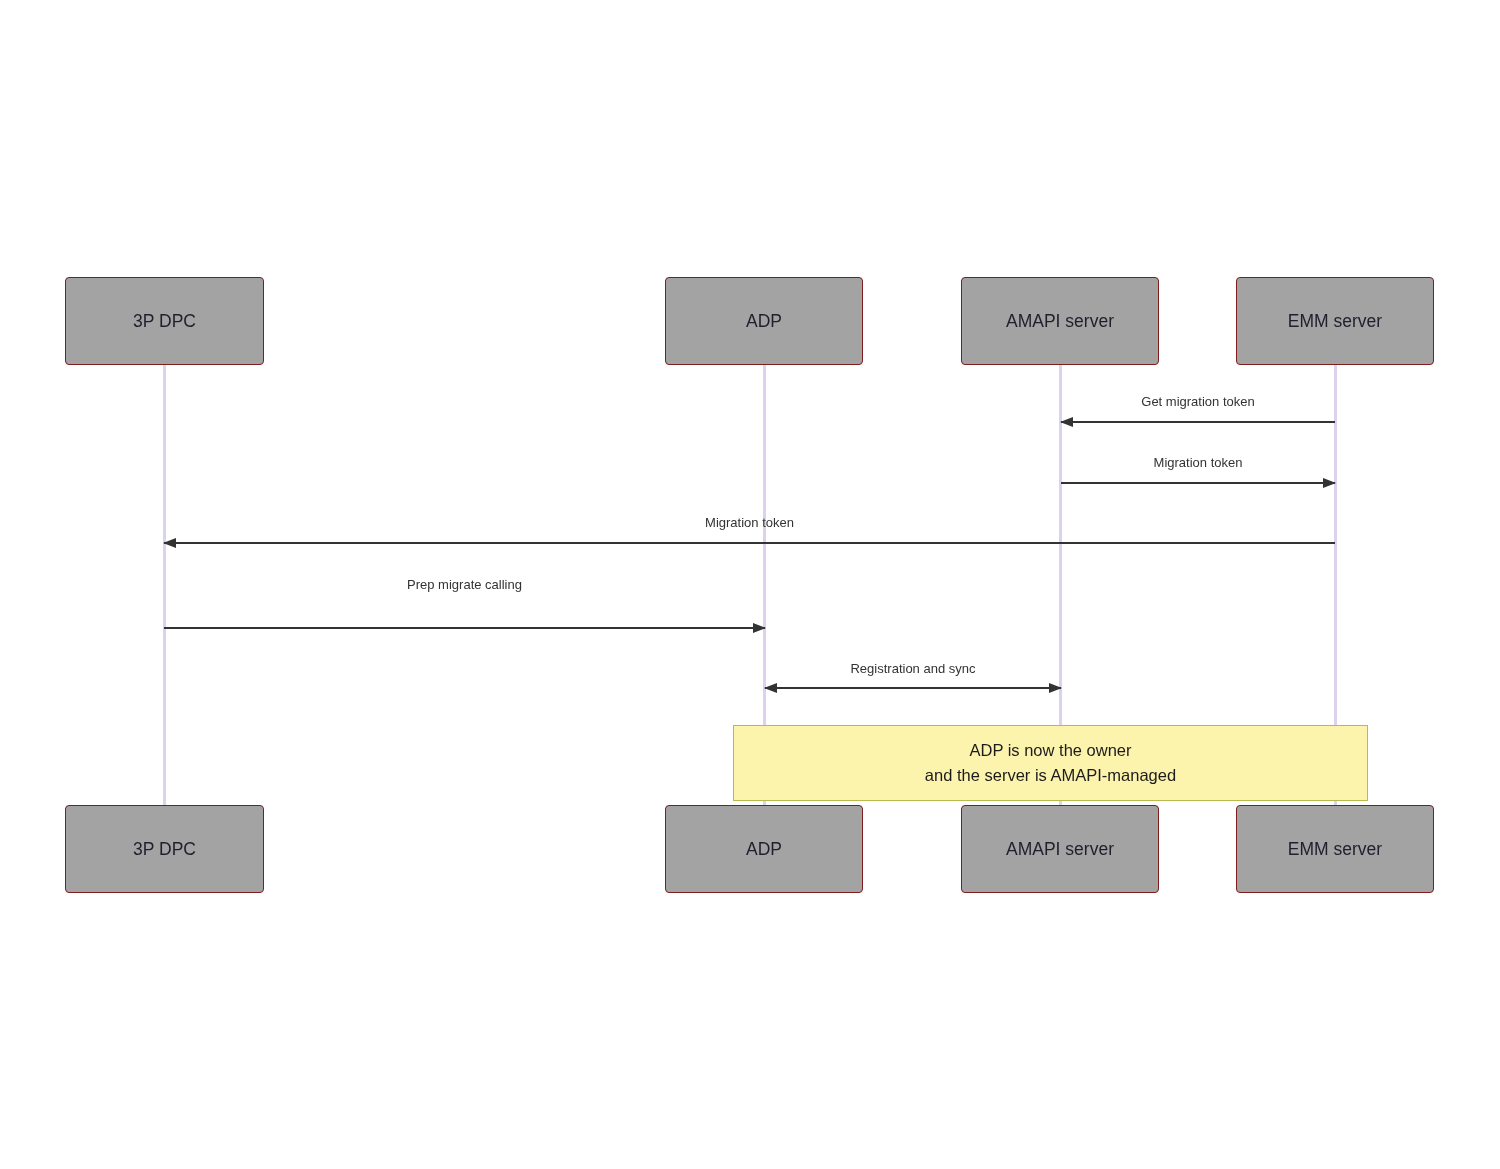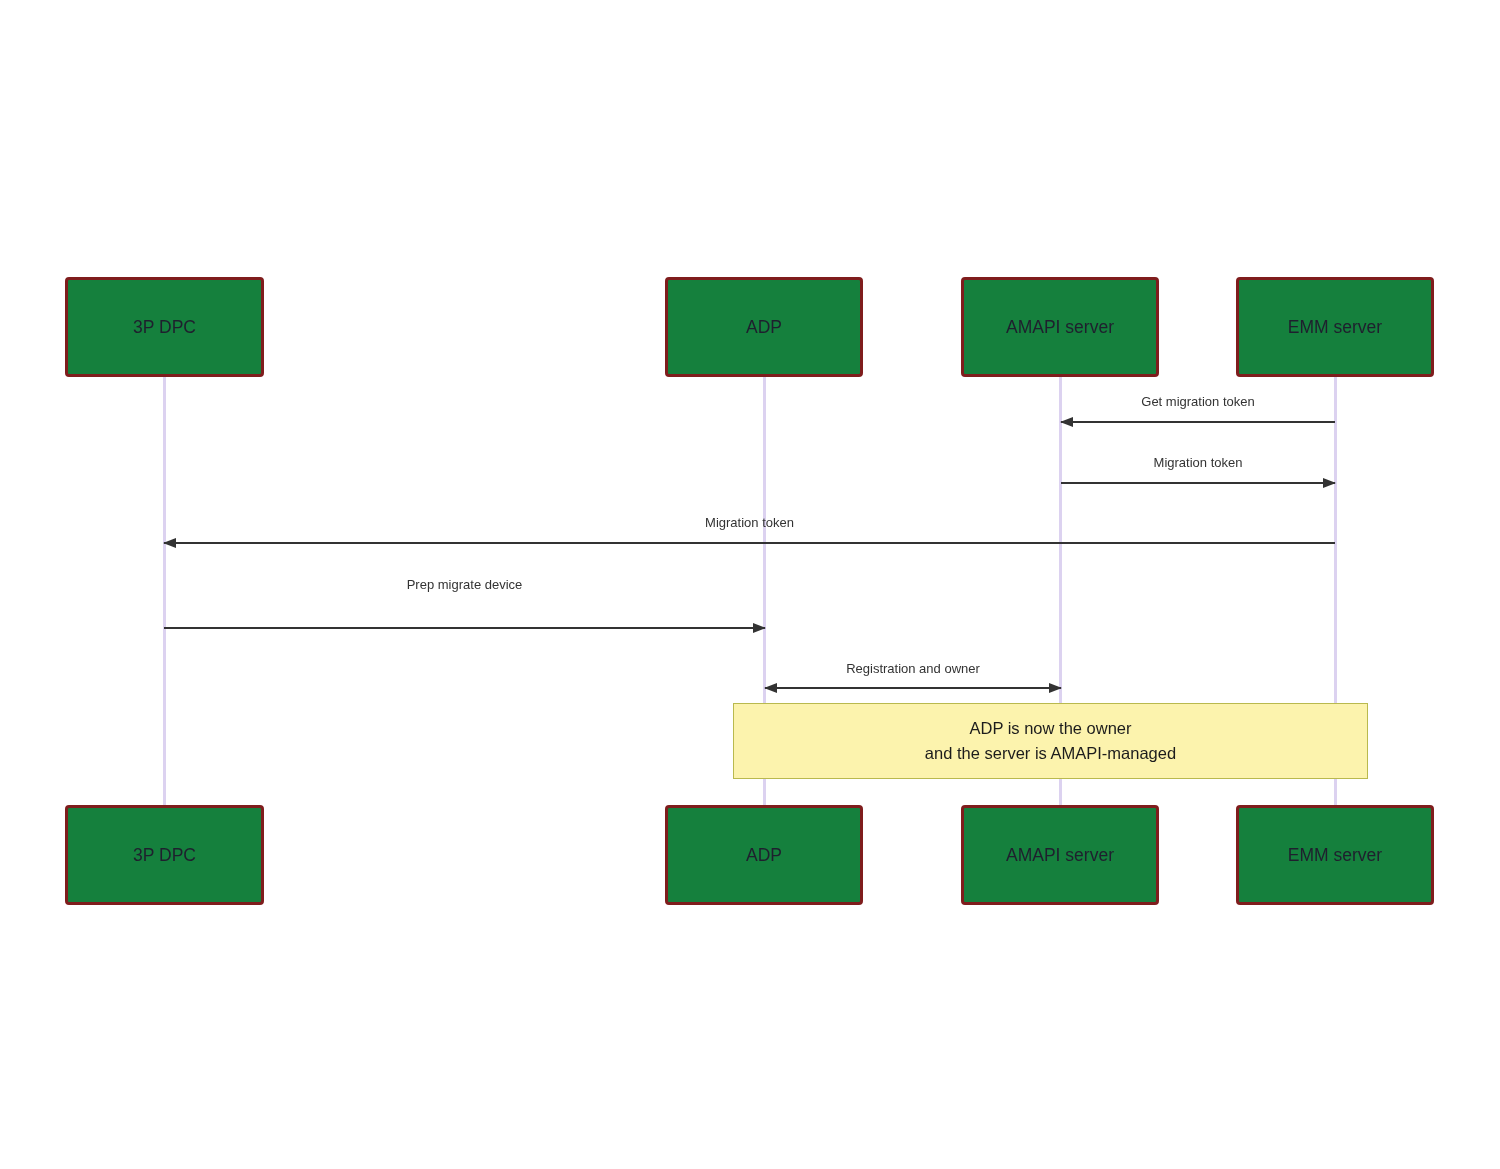--- a/index.html
+++ b/index.html
@@ -10,23 +10,23 @@
     font-family:"Liberation Sans","DejaVu Sans",sans-serif;
     overflow:hidden;
   }
   .lifeline{
     position:absolute;
     width:3px;
     background:#dcd2f0;
   }
   .actor-box{
     position:absolute;
-    width:198px;height:100px;
-    background:#15803d;
-    border:3px solid #7f1d1d;
+    width:198px;height:88px;
+    background:#a3a3a3;
+    border:1px solid #7f1d1d;
     border-radius:4px;
     display:flex;align-items:center;justify-content:center;
     font-size:17.5px;
     color:#1f1f2e;
     box-sizing:border-box;
   }
   .msg-label{
     position:absolute;
     text-align:center;
     font-size:13px;
@@ -43,21 +43,21 @@
     position:absolute;
     width:0;height:0;
     border-top:5px solid transparent;
     border-bottom:5px solid transparent;
     top:-4px;
   }
   .head.left{left:-1px;border-right:13px solid #333333;}
   .head.right{right:-1px;border-left:13px solid #333333;}
   .note-box{
     position:absolute;
-    left:733px;top:703px;
+    left:733px;top:725px;
     width:635px;height:76px;
     background:#fcf3ad;
     border:1px solid #b9b94e;
     box-sizing:border-box;
     display:flex;flex-direction:column;align-items:center;justify-content:center;
     font-size:16.5px;
     color:#1c1c1c;
     line-height:25px;
     text-align:center;
   }
@@ -101,28 +101,28 @@
   </div>
 
   <div class="msg-label" style="left:164px;top:511px;width:1171px;">
     <span>Migration token</span>
   </div>
   <div class="msg-line" style="left:164px;top:542px;width:1171px;">
     <span class="head left"></span>
   </div>
 
   <div class="msg-label" style="left:164px;top:573px;width:601px;">
-    <span>Prep migrate device</span>
+    <span>Prep migrate calling</span>
   </div>
   <div class="msg-line" style="left:164px;top:627px;width:601px;">
     <span class="head right"></span>
   </div>
 
   <div class="msg-label" style="left:765px;top:657px;width:296px;">
-    <span>Registration and owner</span>
+    <span>Registration and sync</span>
   </div>
   <div class="msg-line" style="left:765px;top:687px;width:296px;">
     <span class="head left"></span>
     <span class="head right"></span>
   </div>
 
   <div class="note-box">
     <span>ADP is now the owner</span>
     <span>and the server is AMAPI-managed</span>
   </div>

